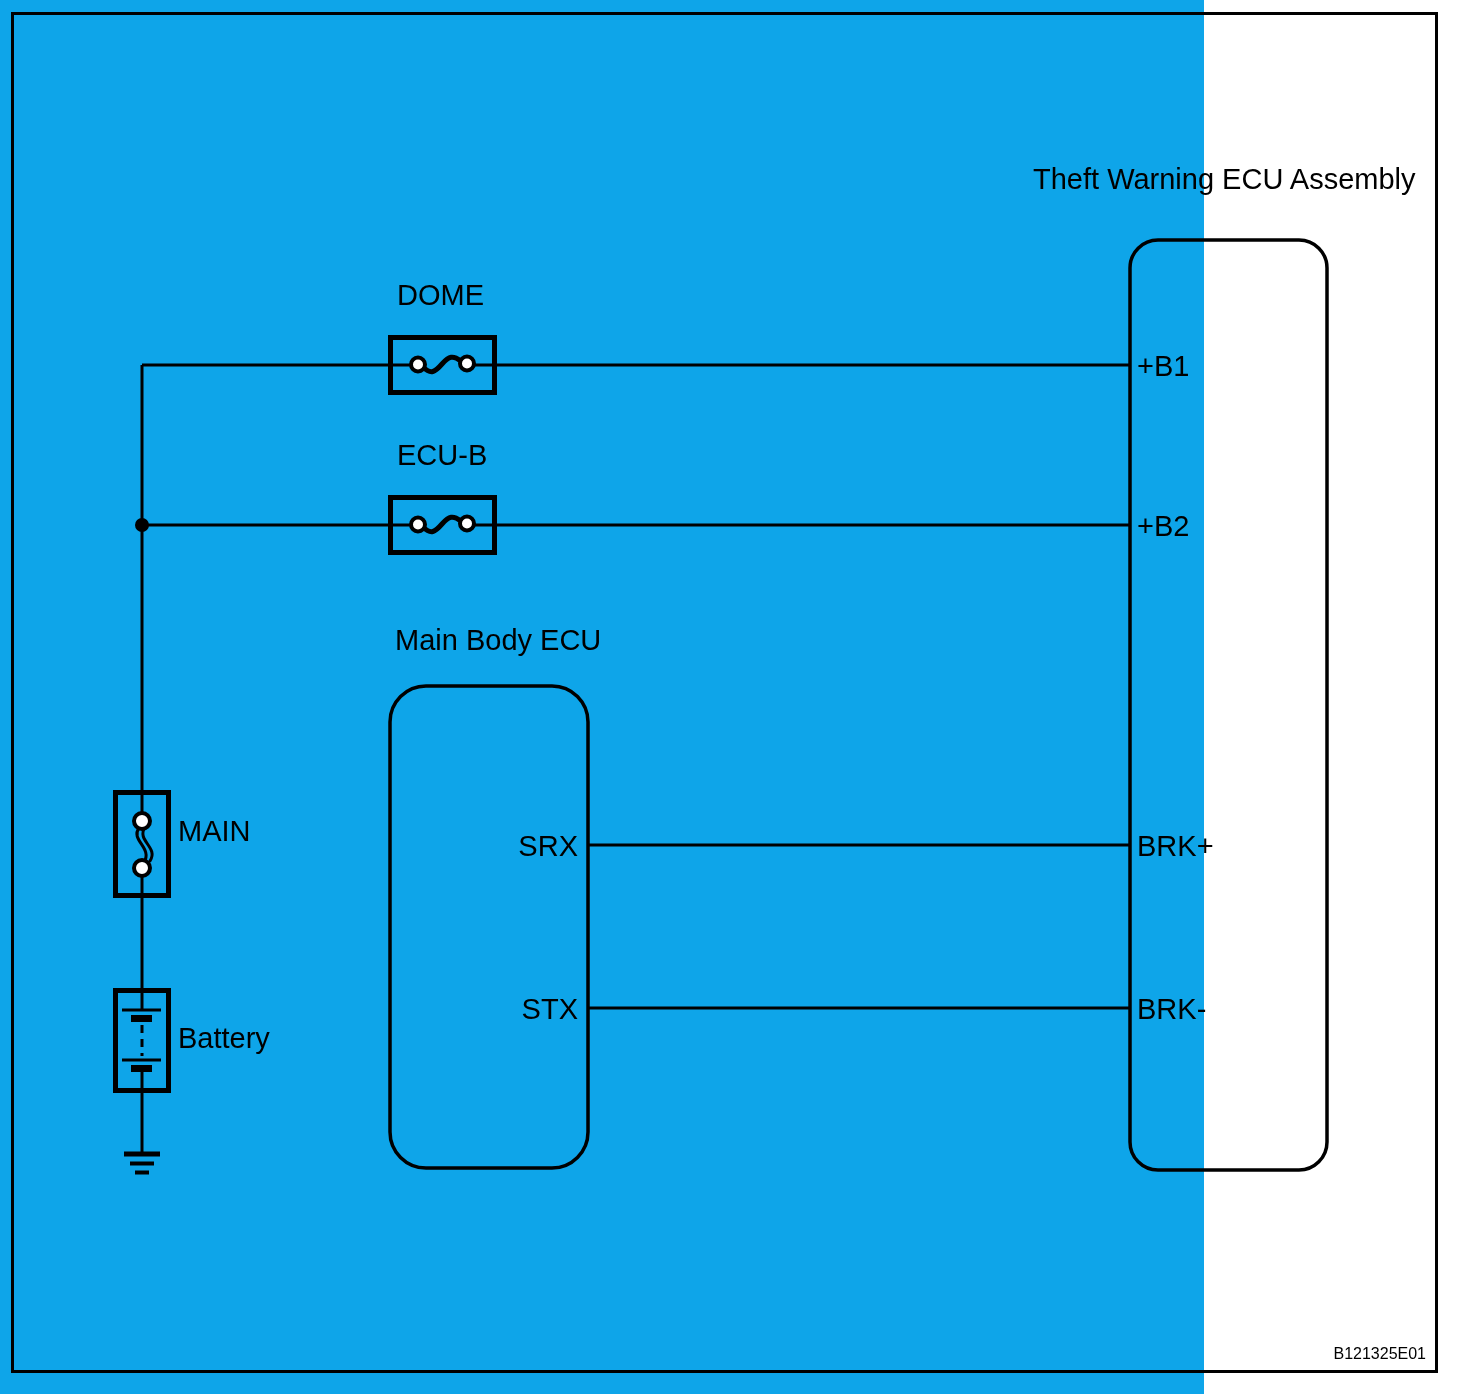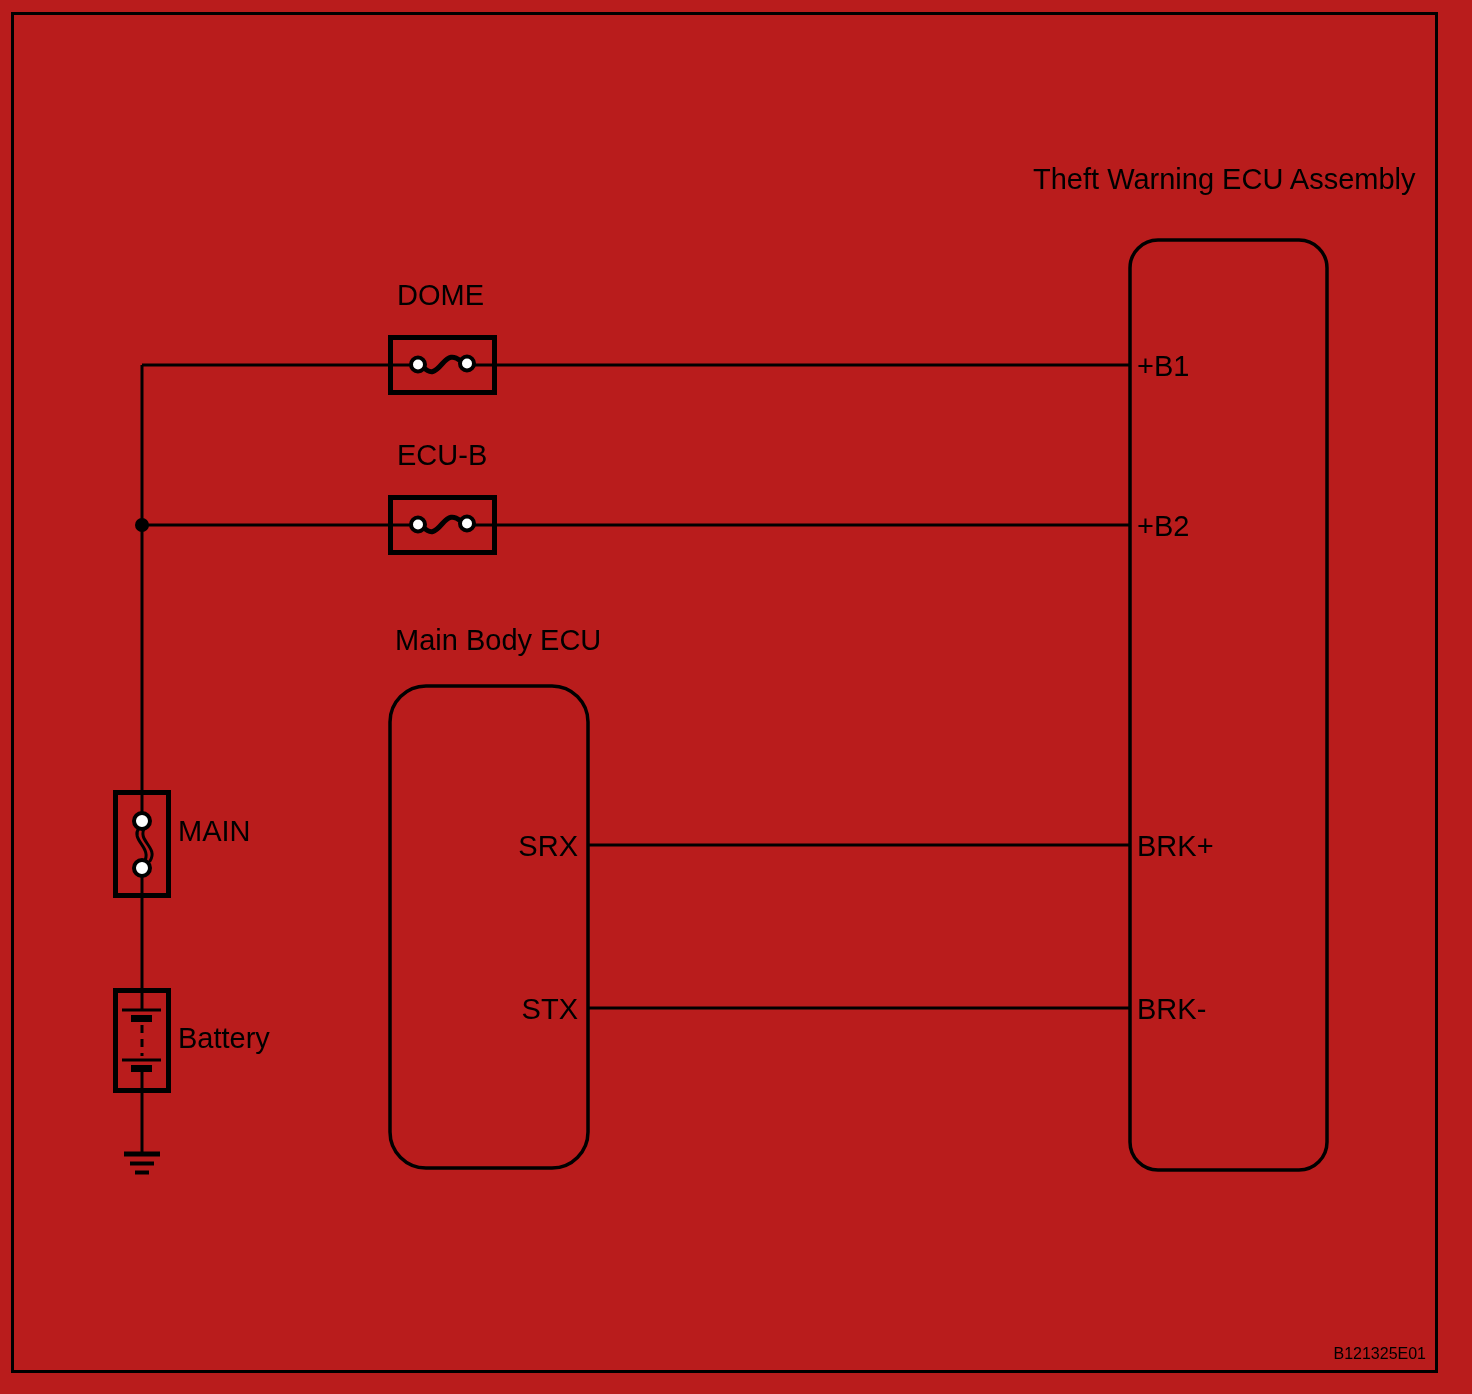--- a/index.html
+++ b/index.html
@@ -2,23 +2,23 @@
 <html><head>
 <meta charset="utf-8">
 <style>
   html, body {
     margin: 0;
     padding: 0;
     background: #ffffff;
   }
   .canvas {
     position: relative;
-    width: 1472px;
+    width: 1204px;
     height: 1394px;
-    background: #b91c1c;
+    background: #0ea5e9;
     font-family: "Liberation Sans", sans-serif;
   }
   svg { display: block; }
   .lbl {
     font-family: "Liberation Sans", sans-serif;
     font-size: 29px;
     fill: #000000;
   }
   .code {
     font-family: "Liberation Sans", sans-serif;

